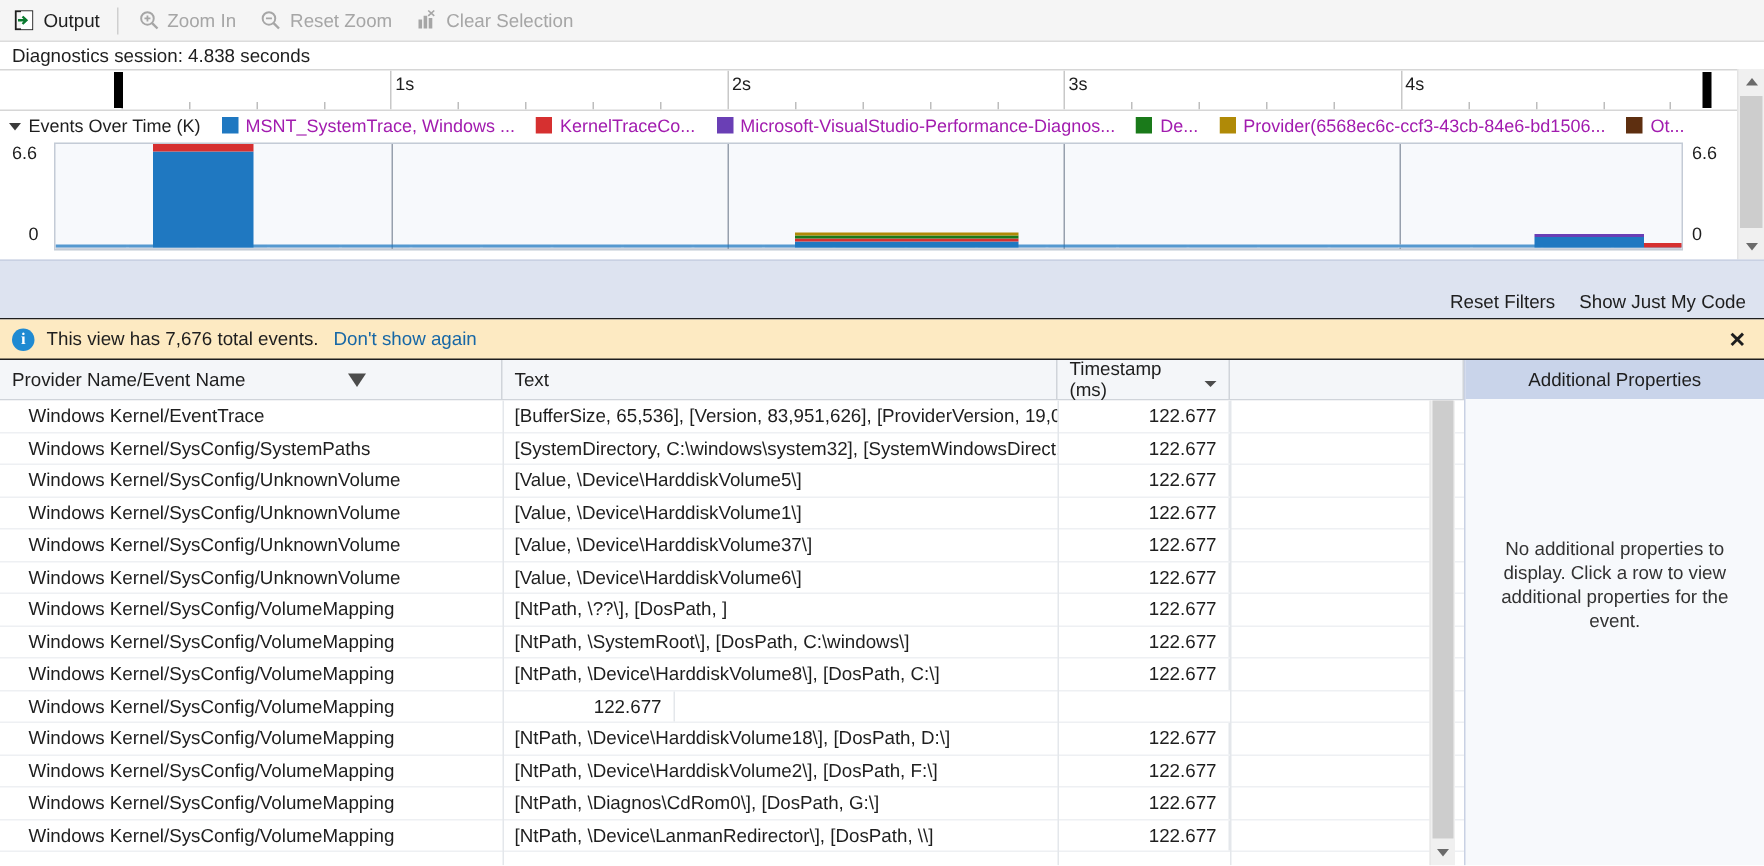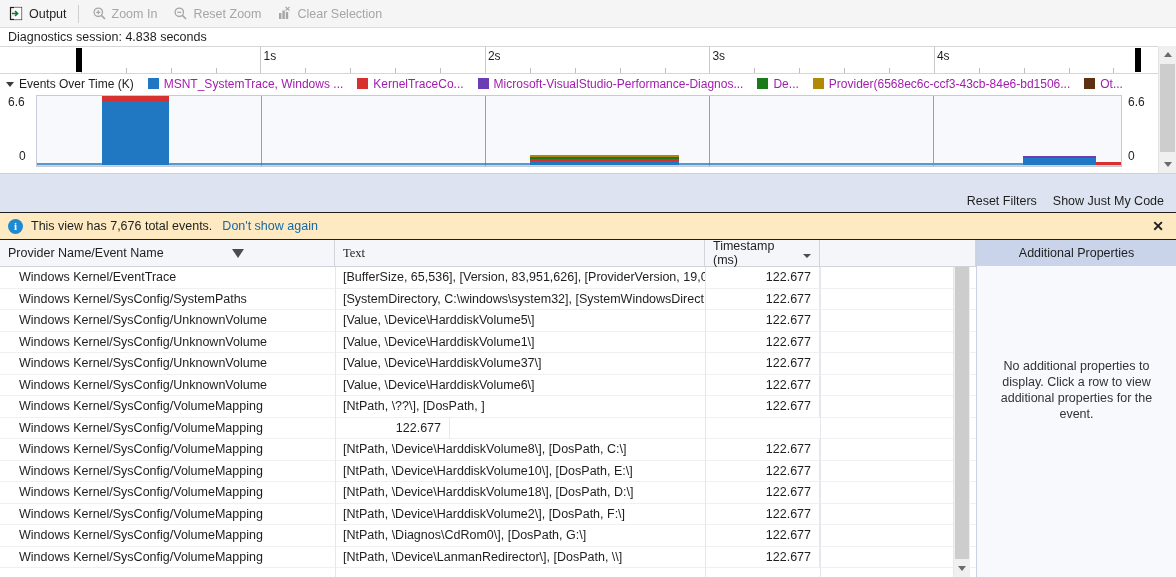--- a/index.html
+++ b/index.html
@@ -574,21 +574,21 @@
     <div class="info-txt">This view has 7,676 total events.</div>
     <div class="info-link">Don't show again</div>
     <div class="info-close">✕</div>
   </div>
 
   <div class="gridhead">
     <div class="gh-cell" style="width:335px;gap:40px;">
       <span>Provider Name/Event Name</span>
       <span class="funnel"></span>
     </div>
-    <div class="gh-cell" style="width:370px;font-family:Liberation Serif, serif;">
+    <div class="gh-cell" style="width:370px;">
       <span>Text</span>
     </div>
     <div class="gh-cell right" style="width:115px;">
       <span>Timestamp (ms)</span>
       <span class="sortcaret"></span>
     </div>
     <div class="gh-cell" style="width:156px;"></div>
   </div>
 
   <div class="gridbody">
@@ -630,32 +630,32 @@
           <div class="gc pad"></div>
         </div>
         <div class="grow">
           <div class="gc prov">Windows Kernel/SysConfig/VolumeMapping</div>
           <div class="gc text">[NtPath, \??\], [DosPath, ]</div>
           <div class="gc tsw ts">122.677</div>
           <div class="gc pad"></div>
         </div>
         <div class="grow">
           <div class="gc prov">Windows Kernel/SysConfig/VolumeMapping</div>
+          <div class="gc text">[NtPath, \SystemRoot\], [DosPath, C:\windows\]</div>
           <div class="gc tsw ts">122.677</div>
           <div class="gc pad"></div>
         </div>
         <div class="grow">
           <div class="gc prov">Windows Kernel/SysConfig/VolumeMapping</div>
           <div class="gc text">[NtPath, \Device\HarddiskVolume8\], [DosPath, C:\]</div>
           <div class="gc tsw ts">122.677</div>
           <div class="gc pad"></div>
         </div>
         <div class="grow">
           <div class="gc prov">Windows Kernel/SysConfig/VolumeMapping</div>
-          <div class="gc text">[NtPath, \Device\HarddiskVolume10\], [DosPath, E:\]</div>
           <div class="gc tsw ts">122.677</div>
           <div class="gc pad"></div>
         </div>
         <div class="grow">
           <div class="gc prov">Windows Kernel/SysConfig/VolumeMapping</div>
           <div class="gc text">[NtPath, \Device\HarddiskVolume18\], [DosPath, D:\]</div>
           <div class="gc tsw ts">122.677</div>
           <div class="gc pad"></div>
         </div>
         <div class="grow">

